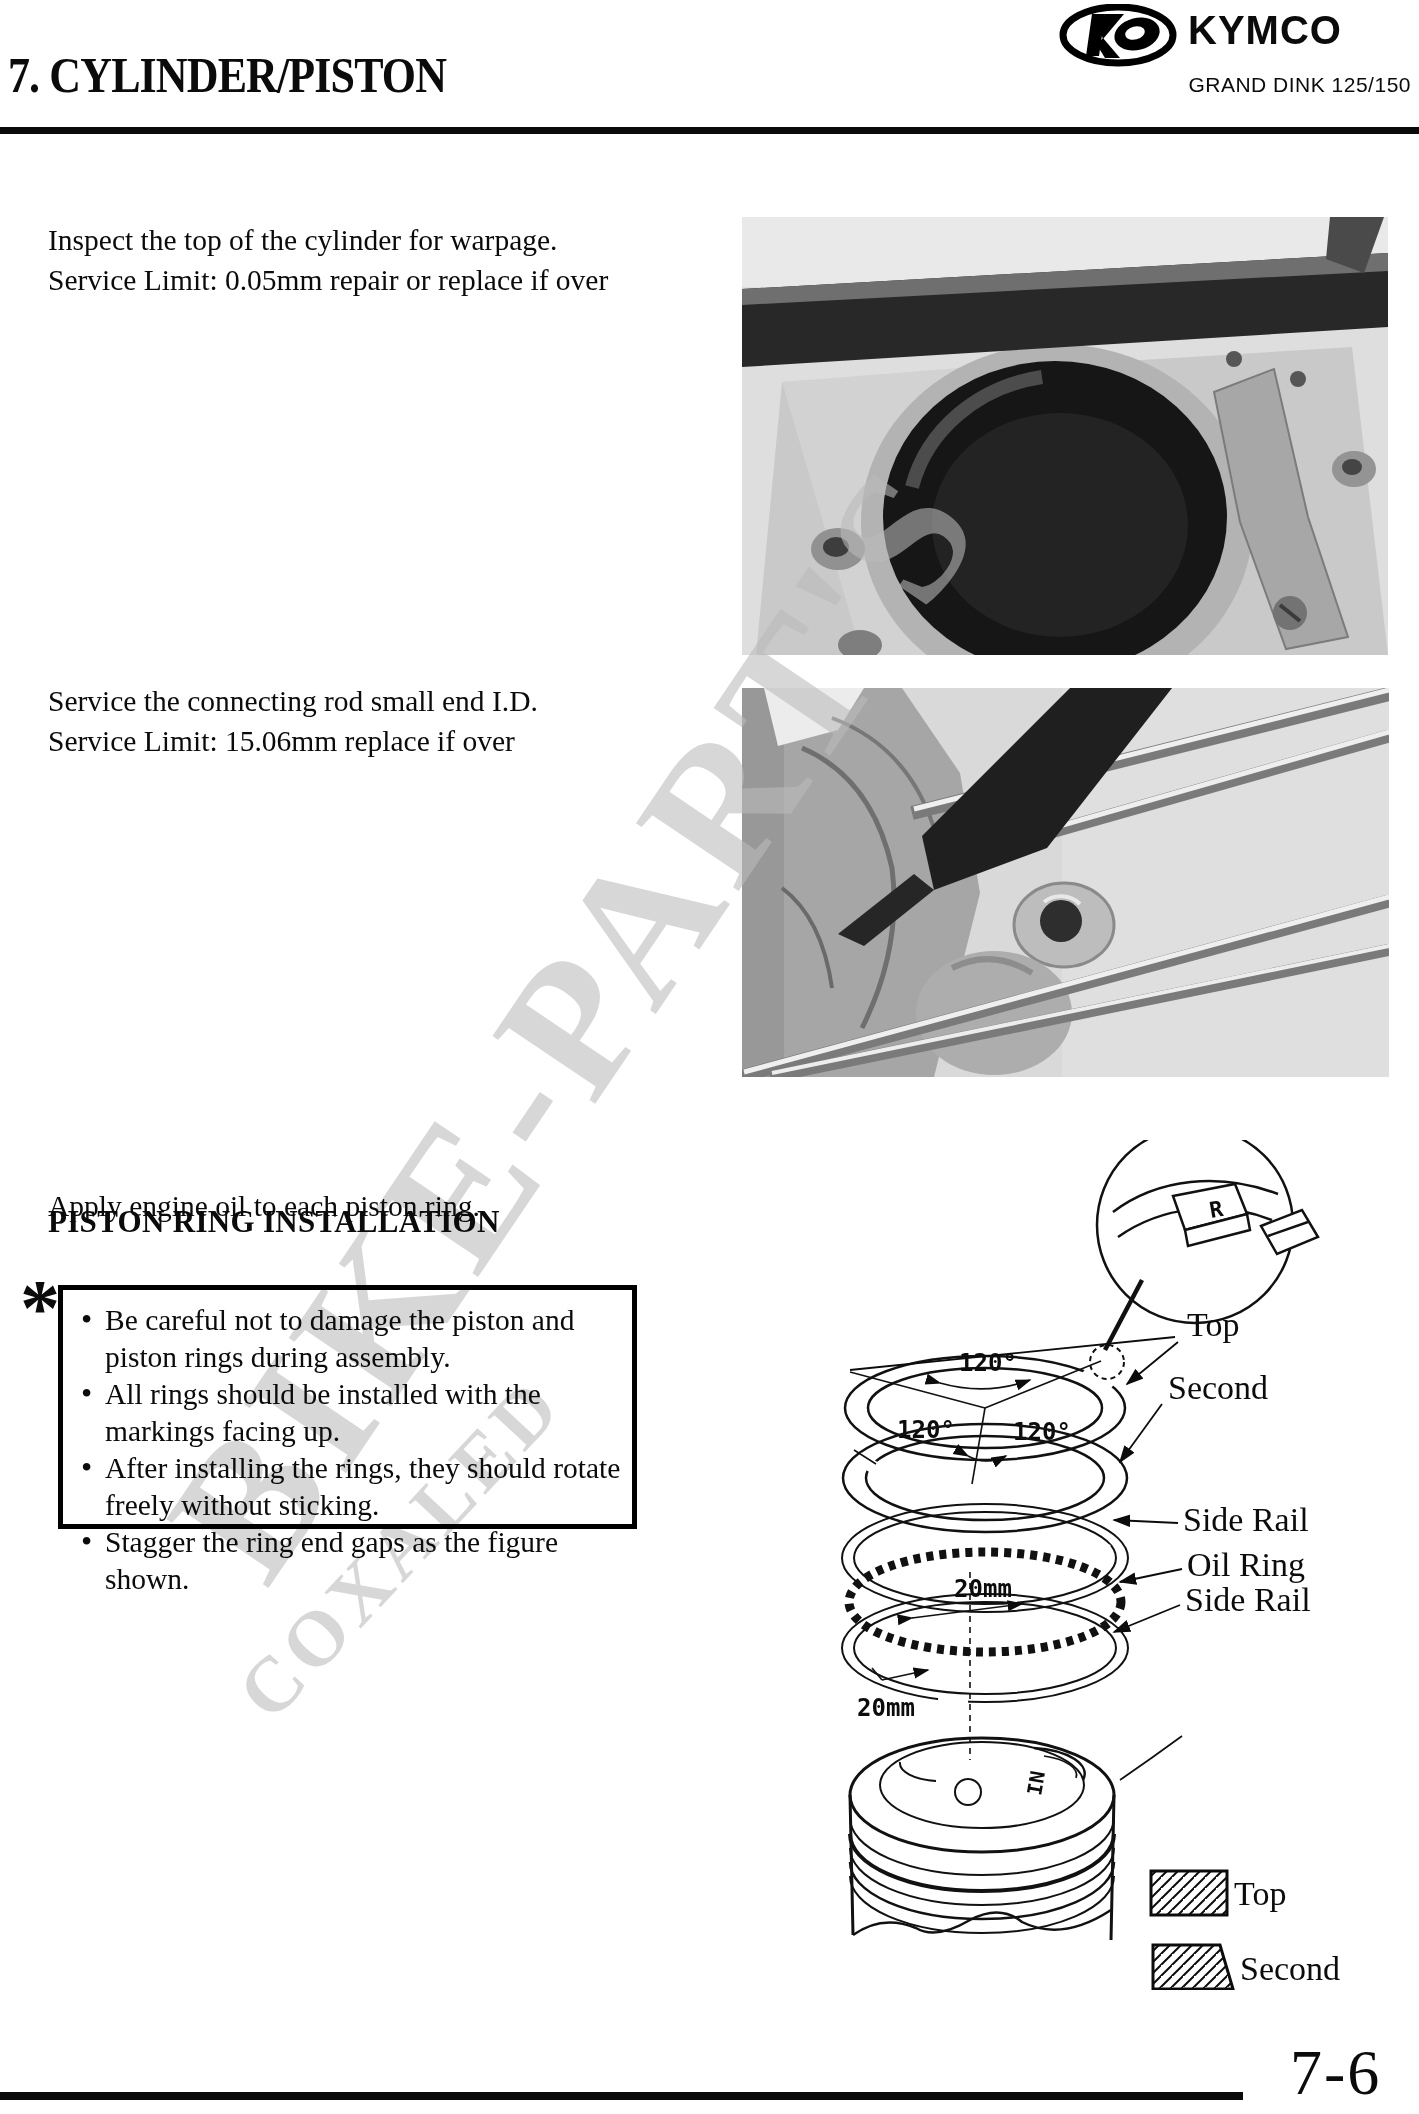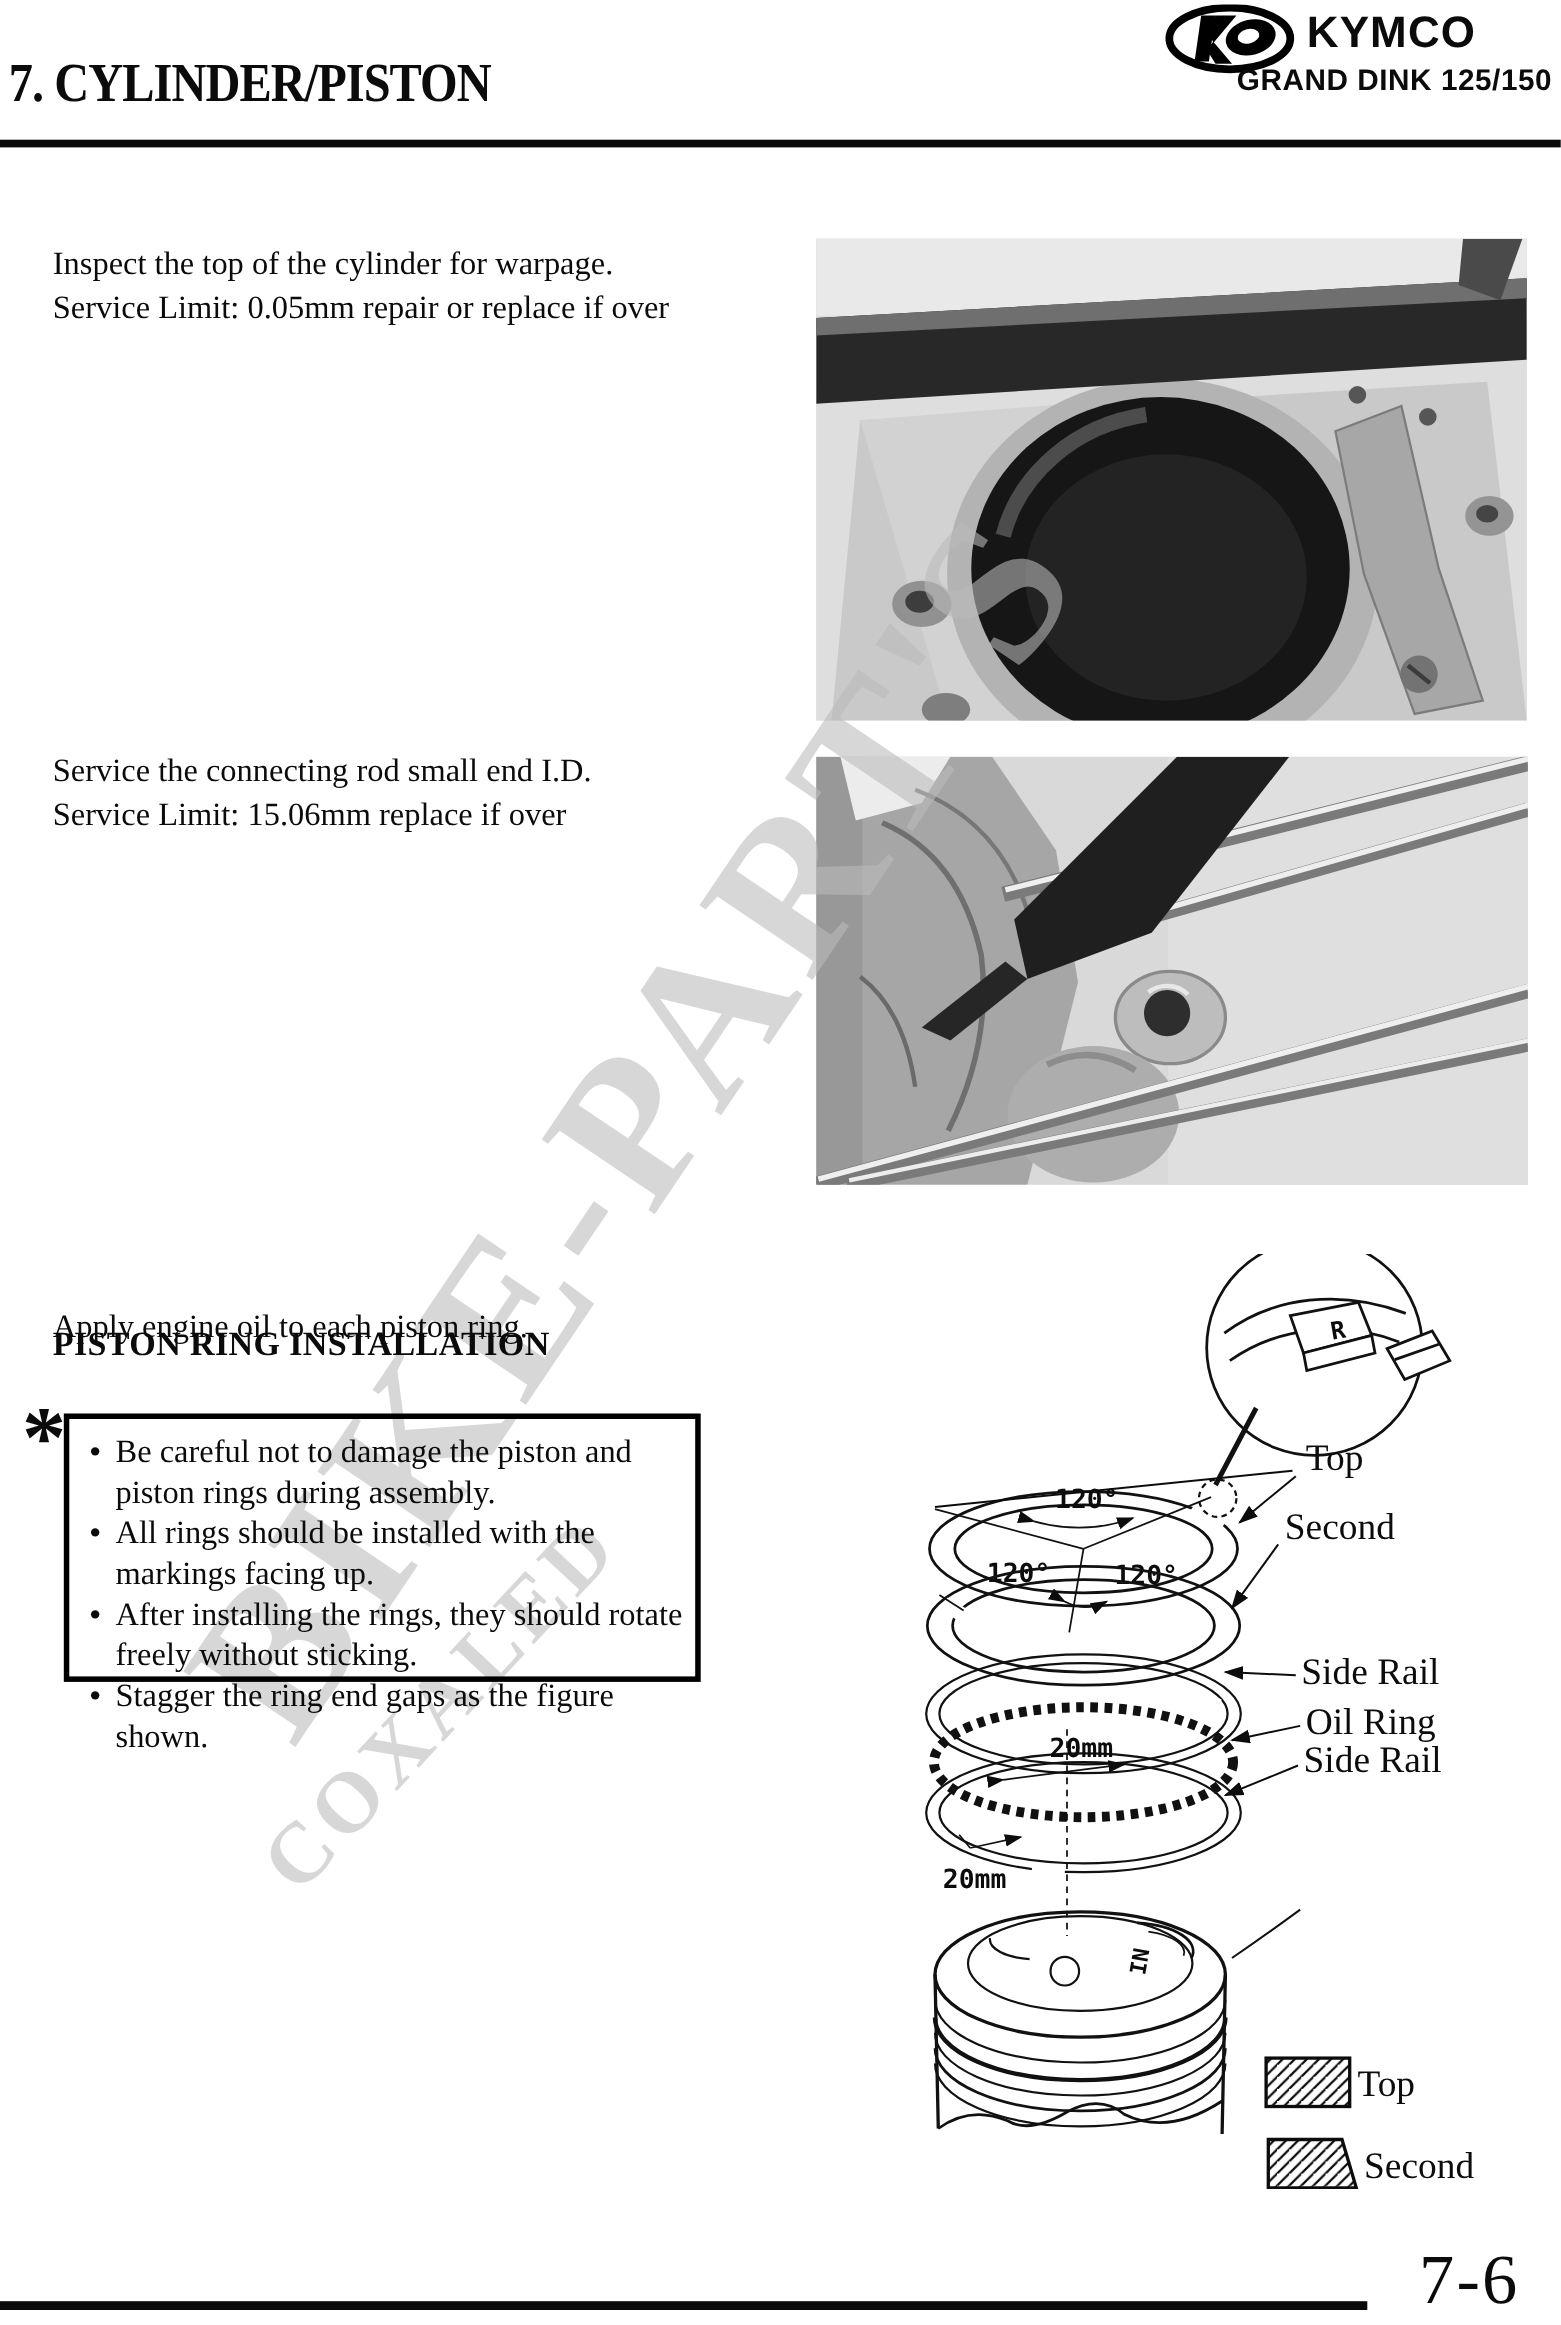--- a/index.html
+++ b/index.html
@@ -5,22 +5,22 @@
   html,body{margin:0;padding:0;background:#fff;}
   #page{position:relative;width:1419px;height:2114px;background:#fff;overflow:hidden;
         font-family:"Liberation Serif",serif;color:#0b0b0b;}
   .abs{position:absolute;}
   .z-text{z-index:10;}
   
   .page-title{left:8px;top:46px;font-size:50px;font-weight:bold;transform:scaleX(.88);
               transform-origin:left center;white-space:nowrap;letter-spacing:-1px;}
   .brand-name{left:1188px;top:8px;font-family:"Liberation Sans",sans-serif;font-weight:bold;
               font-size:40px;letter-spacing:1px;}
-  .model{right:8px;top:58px;font-family:"Liberation Sans",sans-serif;font-weight:bold;
-         font-size:27px;letter-spacing:.5px;}
+  .model{right:8px;top:73px;font-family:"Liberation Sans",sans-serif;font-weight:normal;
+         font-size:21px;letter-spacing:.5px;}
   .header-rule{left:0;top:127px;width:1419px;height:7px;background:#0a0a0a;}
   
   .bodyline{font-size:29.5px;line-height:40px;}
   .sec{left:48px;}
   .sl-label{font-weight:normal;margin-top:32px;}
   .sub-heading{left:48px;top:1204px;font-size:31px;font-weight:bold;letter-spacing:.3px;}
   .piston-lines{left:48px;top:1188px;font-size:29.5px;line-height:36px;}
   
   .note-star{left:20px;top:1268px;font-size:80px;line-height:1;font-weight:bold;}
   .note-box{left:58px;top:1285px;width:579px;height:244px;border:5px solid #000;

